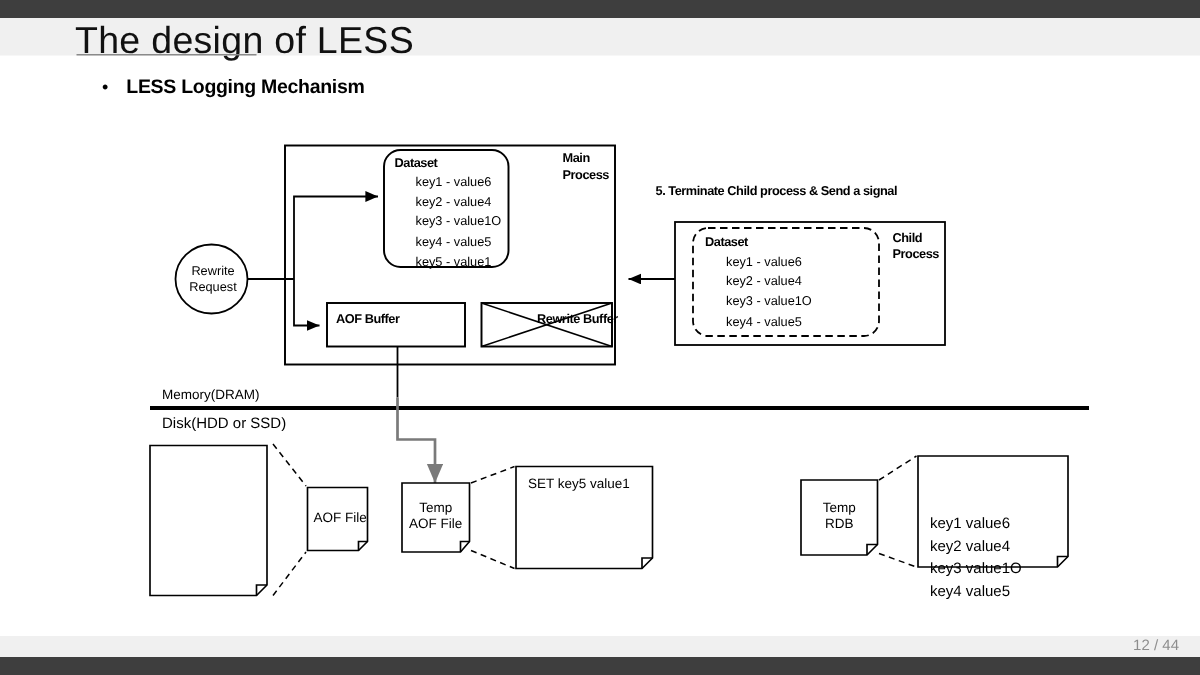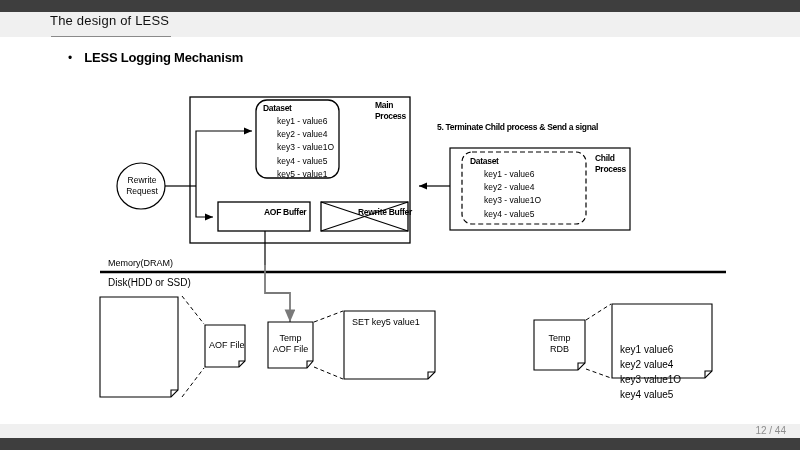--- a/index.html
+++ b/index.html
@@ -6,21 +6,21 @@
   body{
     width:800px;height:450px;overflow:hidden;
     background:#ffffff;
     font-family:"Liberation Sans","DejaVu Sans",sans-serif;
     position:relative;
   }
   .topbar{position:absolute;left:0;top:0;width:800px;height:12px;background:#3e3e3e;}
   .titleband{position:absolute;left:0;top:12px;width:800px;height:25px;background:#f0f0f0;}
   .slide-title{
     position:absolute;left:50px;top:13px;
-    font-size:13px;color:#111;letter-spacing:.2px;white-space:nowrap;
+    font-size:25px;color:#111;letter-spacing:.2px;white-space:nowrap;
   }
   .title-underline{position:absolute;left:51px;top:36px;width:120px;height:1px;background:#8a8a8a;}
 
   .bullet-row{position:absolute;left:68px;top:50px;display:flex;align-items:flex-start;gap:12px;}
   .bullet-dot{font-size:12px;line-height:16px;color:#000;}
   .bullet-text{font-size:13px;font-weight:bold;color:#000;line-height:16px;letter-spacing:-.2px;}
 
   .footband{position:absolute;left:0;top:424px;width:800px;height:14px;background:#f0f0f0;}
   .botbar{position:absolute;left:0;top:438px;width:800px;height:12px;background:#3e3e3e;}
   .pagenum{position:absolute;right:14px;top:424px;font-size:10px;color:#8d8d8d;line-height:14px;}
@@ -127,21 +127,21 @@
 
 <div class="lbl b" style="left:263px;top:103px;">Dataset</div>
 <div class="lbl" style="left:263px;top:115px;">
   <div class="kv kv-indent">key1 - value6</div>
   <div class="kv kv-indent">key2 - value4</div>
   <div class="kv kv-indent">key3 - value1O</div>
   <div class="kv kv-indent">key4 - value5</div>
   <div class="kv kv-indent">key5 - value1</div>
 </div>
 
-<div class="lbl b" style="left:224px;top:207px;margin-left:40px;">AOF Buffer</div>
+<div class="lbl b" style="left:224px;top:207px;">AOF Buffer</div>
 <div class="lbl b" style="left:326px;top:207px;padding-left:32px;">Rewrite Buffer</div>
 
 <div class="lbl b" style="left:437px;top:122px;">5. Terminate Child process &amp; Send a signal</div>
 <div class="lbl b" style="left:595px;top:153px;">
   <div>Child</div>
   <div>Process</div>
 </div>
 
 <div class="lbl b" style="left:470px;top:156px;">Dataset</div>
 <div class="lbl" style="left:470px;top:168px;">

